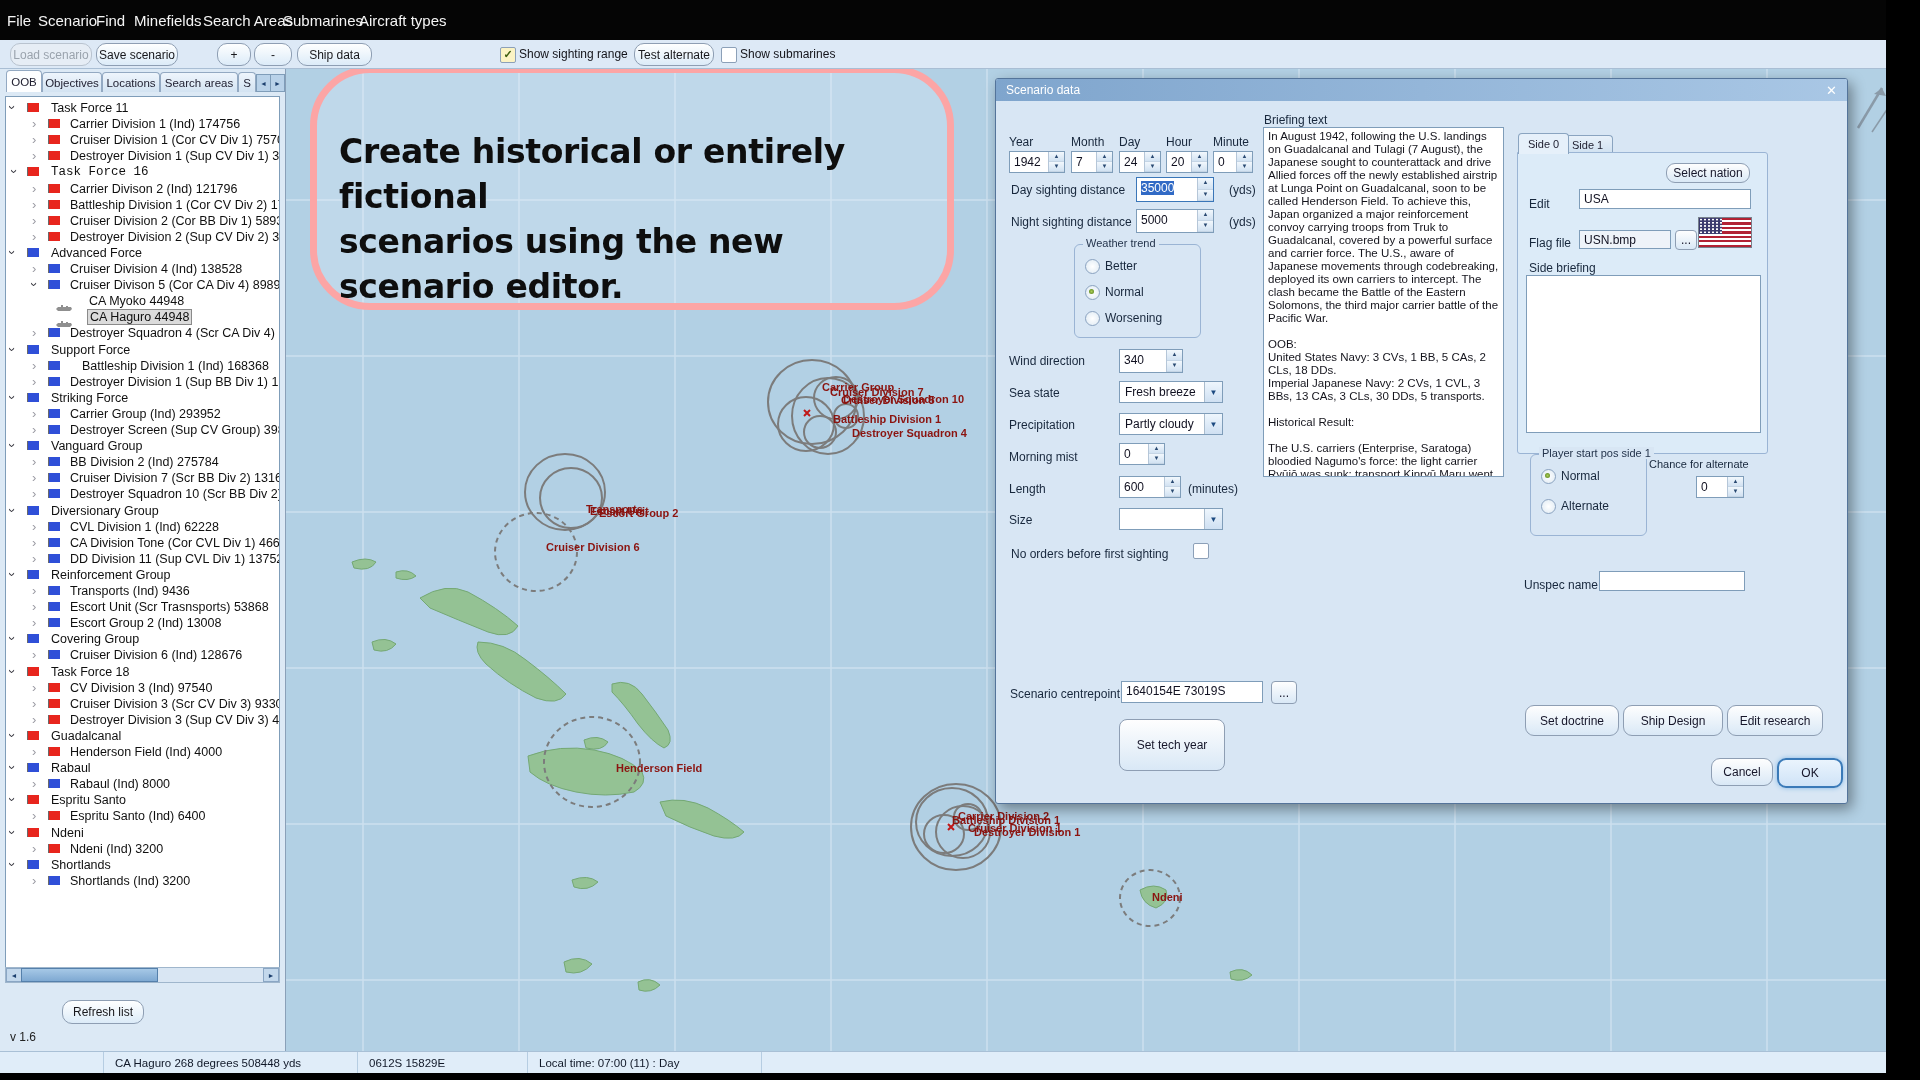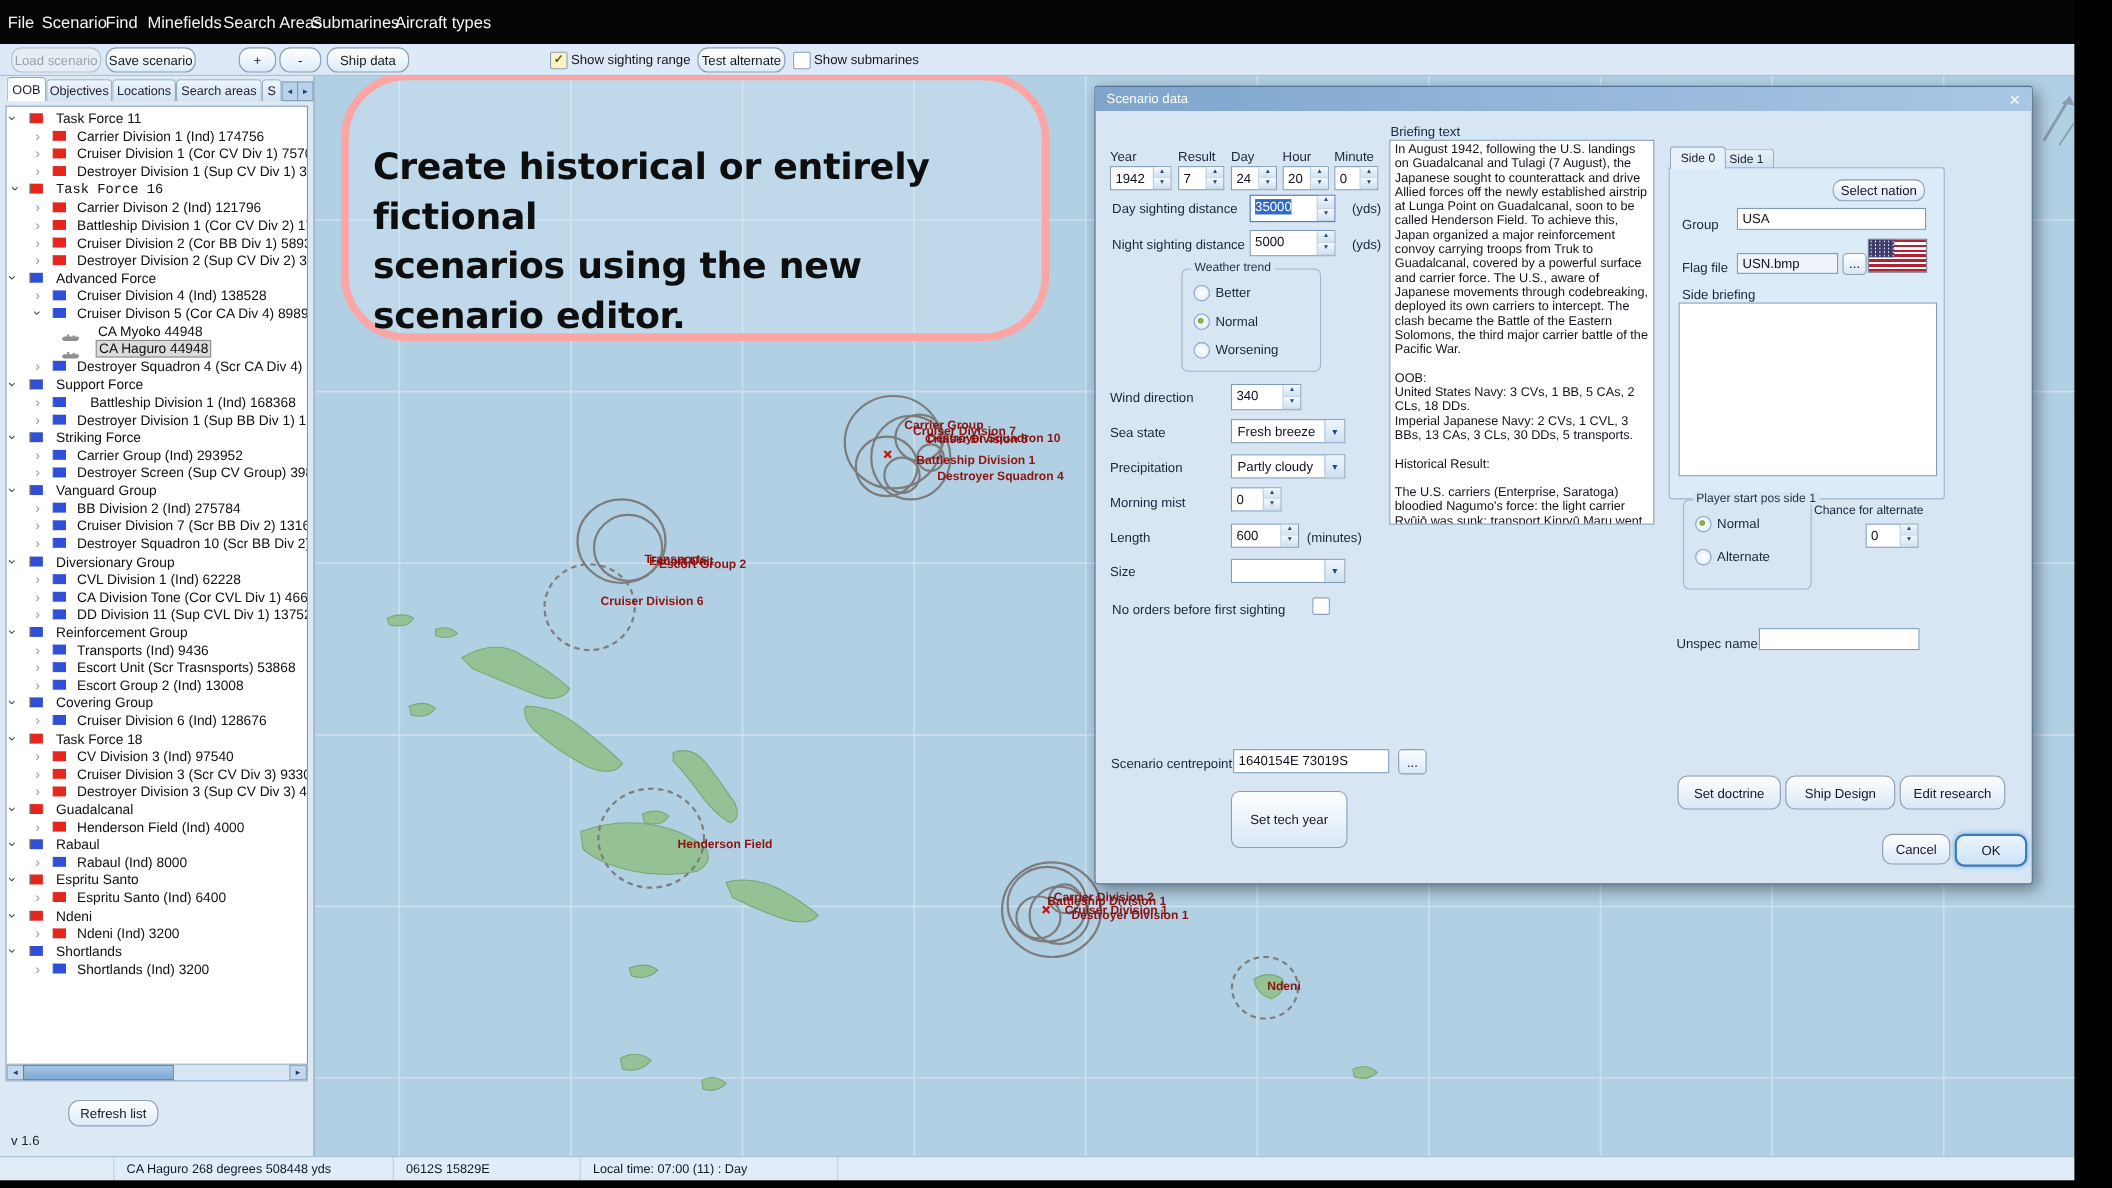--- a/index.html
+++ b/index.html
@@ -494,21 +494,21 @@
     <div id="version">v 1.6</div>
   </div>
 
   <div id="dialog">
     <div class="dtitle">
       <span>Scenario data</span>
       <span class="dclose">✕</span>
     </div>
 
     <div class="dlabel" style="left:13px;top:56px">Year</div>
-    <div class="dlabel" style="left:75px;top:56px">Result</div>
+    <div class="dlabel" style="left:75px;top:56px">Month</div>
     <div class="dlabel" style="left:123px;top:56px">Day</div>
     <div class="dlabel" style="left:170px;top:56px">Hour</div>
     <div class="dlabel" style="left:217px;top:56px">Minute</div>
     <div class="spin" style="left:13px;top:72px;width:56px;height:22px">
         <span class="sval">1942</span>
         <span class="arrows">
           <span>▲</span>
           <span>▼</span>
         </span>
       </div>
@@ -626,21 +626,21 @@
 Imperial Japanese Navy: 2 CVs, 1 CVL, 3 BBs, 13 CAs, 3 CLs, 30 DDs, 5 transports.
 
 Historical Result:
 
 The U.S. carriers (Enterprise, Saratoga) bloodied Nagumo's force: the light carrier Ryūjō was sunk; transport Kinryū Maru went down and destroyer Mutsuki was lost during rescue ops; US carrier</div>
 
     <div class="dtab active" style="left:522px;top:54px">Side 0</div>
     <div class="dtab" style="left:566px;top:56px">Side 1</div>
     <div class="tabpanel" style="left:521px;top:73px;width:249px;height:300px"></div>
     <div class="wbtn" style="left:670px;top:84px;width:82px;height:18px">Select nation</div>
-    <div class="dlabel" style="left:533px;top:118px">Group</div>
+    <div class="dlabel" style="left:533px;top:118px">Edit</div>
     <div class="textbox" style="left:583px;top:110px;width:172px;height:20px">USA</div>
     <div class="dlabel" style="left:533px;top:157px">Flag file</div>
     <div class="textbox ro" style="left:583px;top:151px;width:92px;height:19px">USN.bmp</div>
     <div class="wbtn" style="left:679px;top:151px;width:20px;height:18px;border-radius:4px">...</div>
     <div class="usflag" style="left:702px;top:138px"></div>
     <div class="dlabel" style="left:533px;top:182px">Side briefing</div>
     <div class="textbox" style="left:530px;top:196px;width:235px;height:158px"></div>
 
     <div class="gbox" style="left:534px;top:375px;width:115px;height:80px">
       <div class="glab">Player start pos side 1</div>

